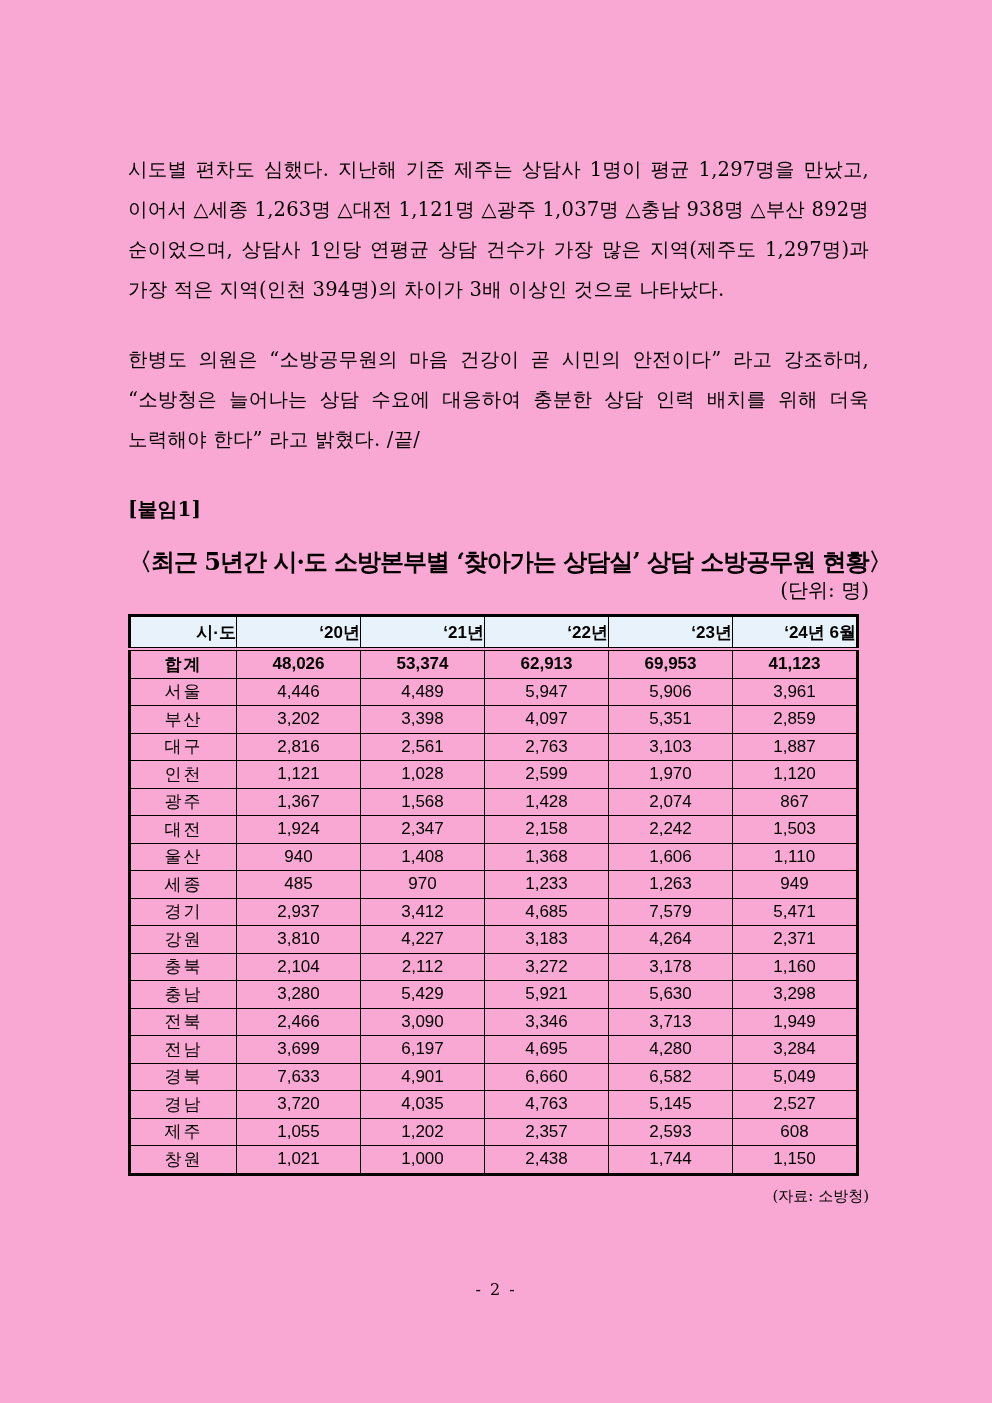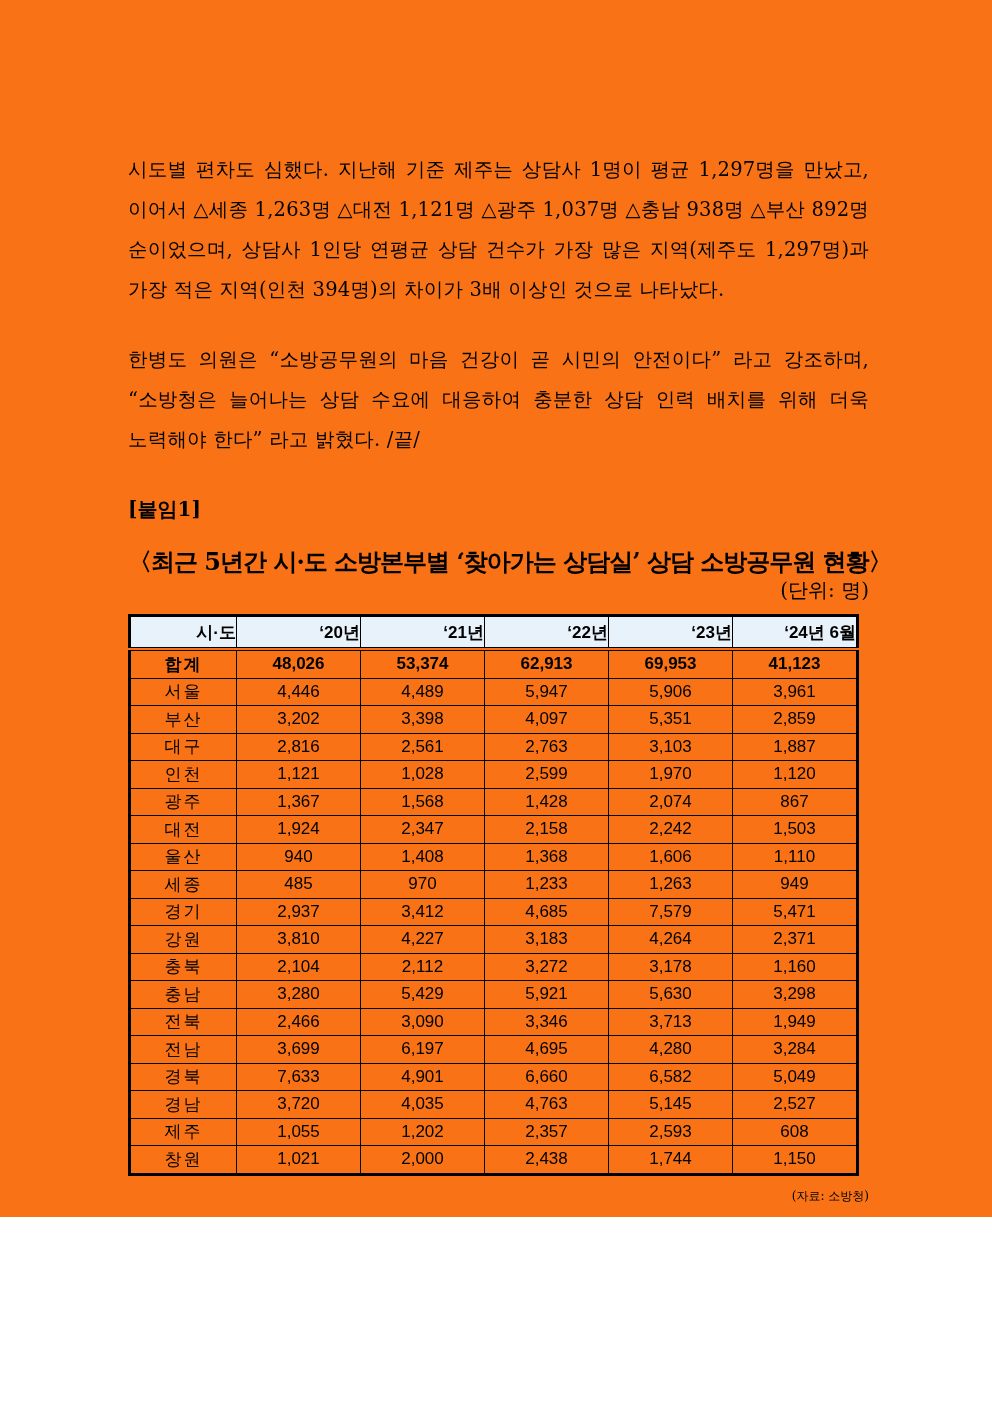--- a/index.html
+++ b/index.html
@@ -1,20 +1,20 @@
 <!DOCTYPE html>
 <html lang="ko"><head>
 <meta charset="utf-8">
 <style>
   html, body { margin: 0; padding: 0; background: #ffffff; }
   .page {
     position: relative;
     width: 992px;
-    height: 1217px;
-    background: #f97316;
+    height: 1403px;
+    background: #f9a8d4;
     color: #000000;
     font-family: "DejaVu Serif", "Liberation Serif", serif;
     overflow: hidden;
     margin: 0 auto;
   }
   .content {
     position: absolute;
     left: 128px;
     top: 0;
     width: 741px;
@@ -70,21 +70,21 @@
     height: 30px;
     font-weight: bold;
     border-bottom: 4px double #000000;
     text-align: right;
   }
   .counsel-table tbody td { height: 26.5px; }
   .counsel-table .total-row td { font-weight: bold; }
   .counsel-table td.region-cell { letter-spacing: 2px; }
   .source-note {
     margin-top: 9px;
-    font-size: 12px;
+    font-size: 15px;
     line-height: 22px;
     text-align: right;
   }
   .page-number {
     position: absolute;
     left: 0;
     top: 1280px;
     width: 100%;
     text-align: center;
     font-size: 16px;
@@ -267,21 +267,21 @@
             <td class="region-cell">제주</td>
             <td>1,055</td>
             <td>1,202</td>
             <td>2,357</td>
             <td>2,593</td>
             <td>608</td>
           </tr>
           <tr class="data-row">
             <td class="region-cell">창원</td>
             <td>1,021</td>
-            <td>2,000</td>
+            <td>1,000</td>
             <td>2,438</td>
             <td>1,744</td>
             <td>1,150</td>
           </tr>
         </tbody>
     </table>
 
     <div class="source-note">(자료: 소방청)</div>
   </div>
 

